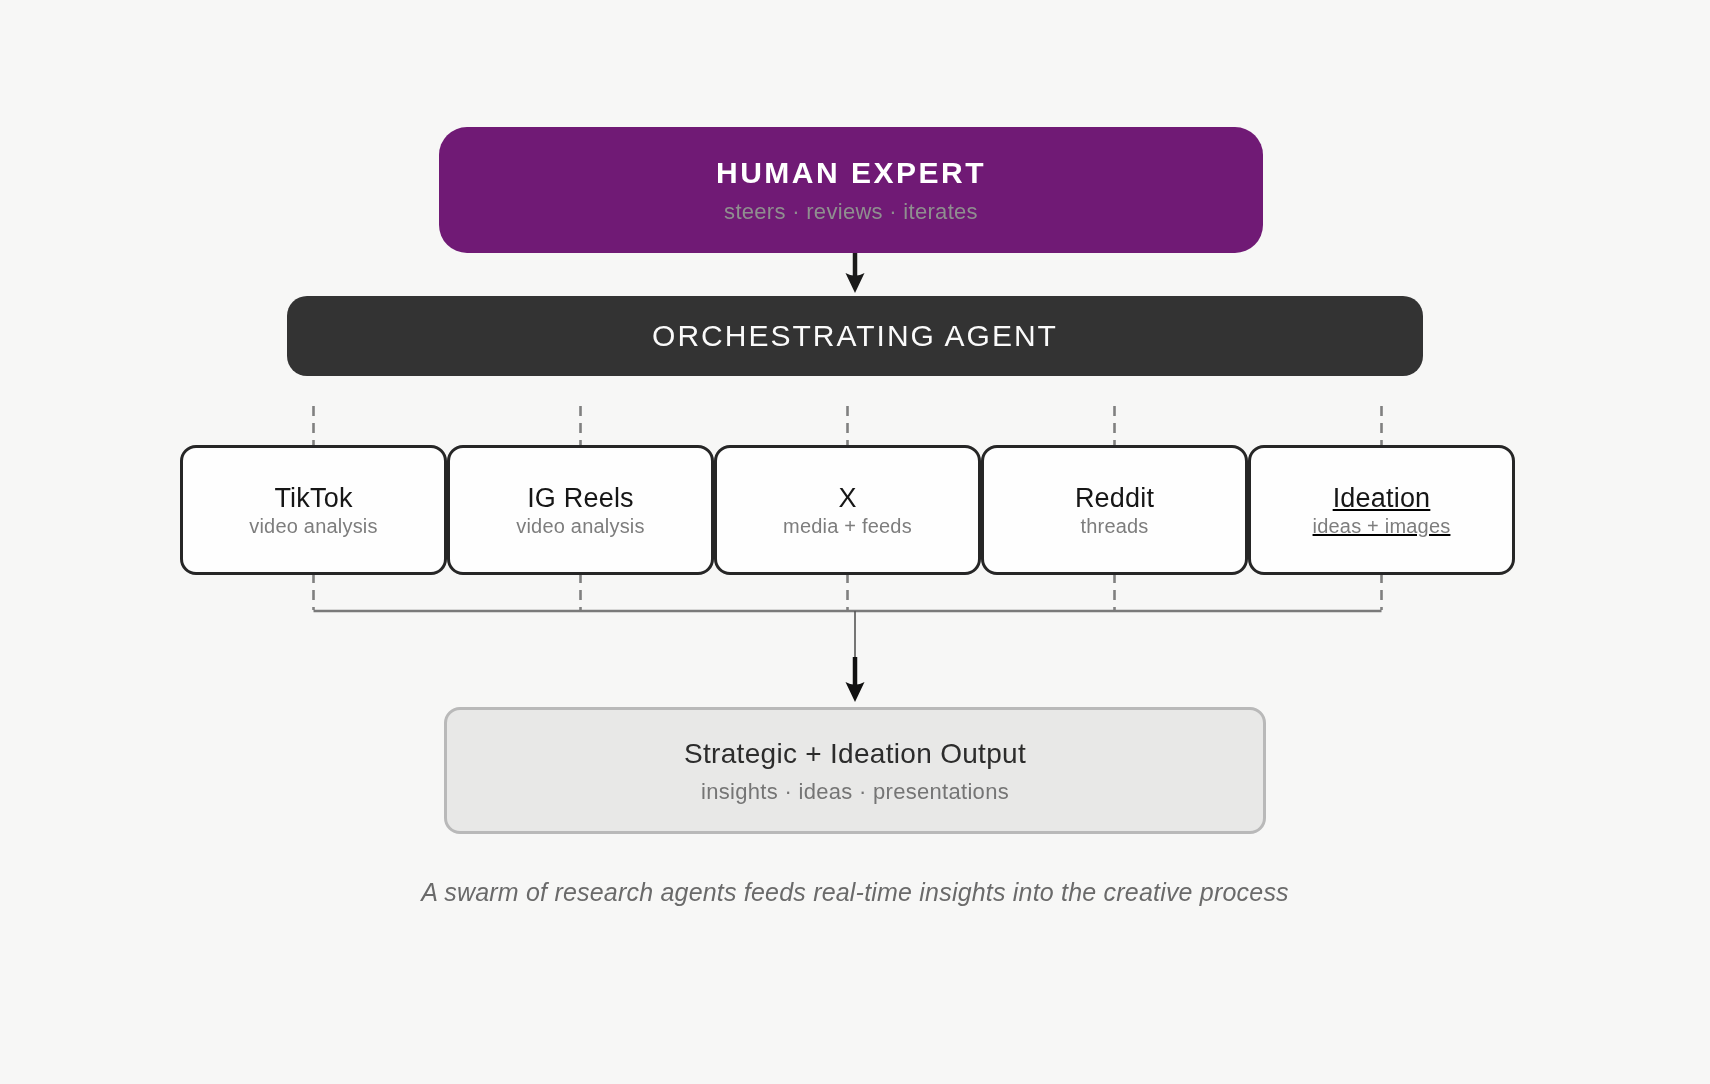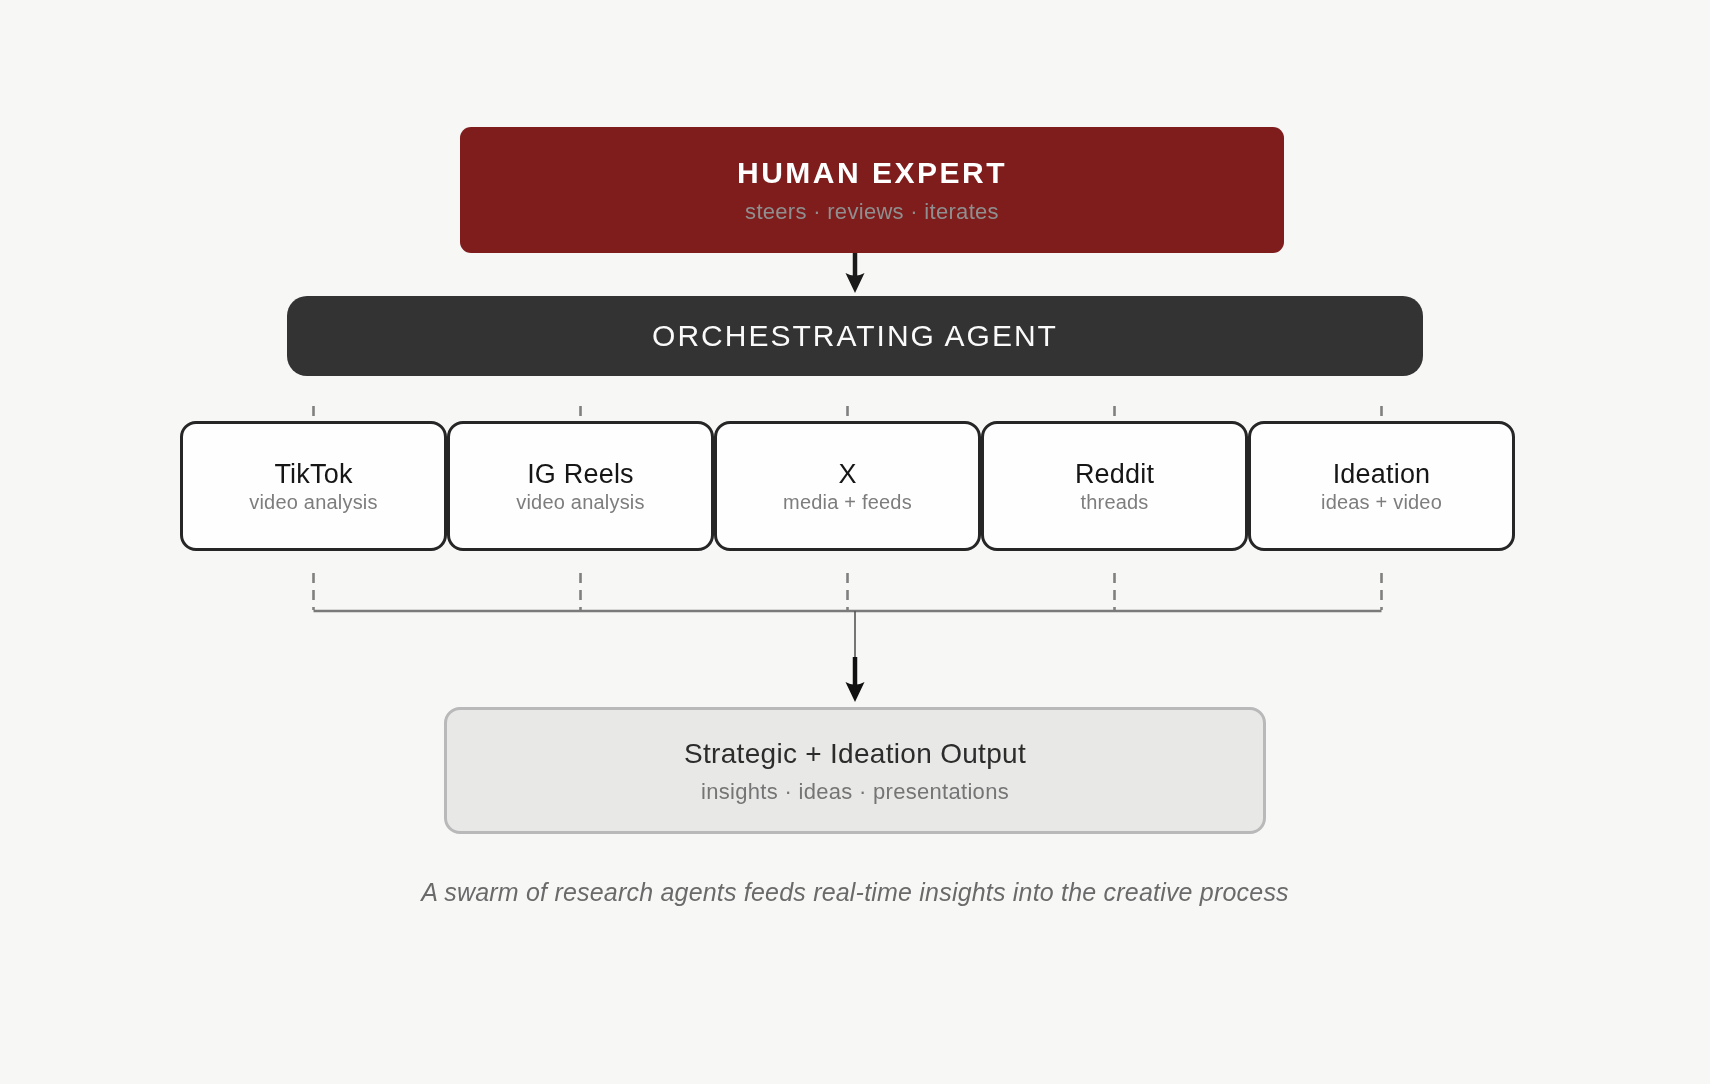--- a/index.html
+++ b/index.html
@@ -26,24 +26,24 @@
   .box {
     position: absolute;
     box-sizing: border-box;
     display: flex;
     flex-direction: column;
     align-items: center;
     justify-content: center;
     text-align: center;
   }
   .human-box {
-    left: 460px; top: 127px;
+    left: 439px; top: 127px;
     width: 824px; height: 126px;
-    background: #7f1d1d;
-    border-radius: 11px;
+    background: #701a75;
+    border-radius: 28px;
   }
   .human-title {
     color: #ffffff;
     font-size: 30px;
     font-weight: bold;
     letter-spacing: 2.5px;
     line-height: 36px;
   }
   .human-subtitle {
     color: #8f8f8f;
@@ -58,31 +58,31 @@
     background: #333333;
     border-radius: 20px;
   }
   .orch-title {
     color: #fafafa;
     font-size: 30px;
     font-weight: 400;
     letter-spacing: 2px;
   }
   .agent-card {
-    top: 421px;
+    top: 445px;
     width: 267px; height: 130px;
     background: #fefefe;
     border: 3px solid #262626;
     border-radius: 16px;
   }
   .agent-card.c0 { left: 180px; }
   .agent-card.c1 { left: 447px; }
   .agent-card.c2 { left: 714px; }
   .agent-card.c3 { left: 981px; }
-  .agent-card.c4 { left: 1248px; }
+  .agent-card.c4 { left: 1248px; text-decoration: underline; }
   .agent-title {
     color: #161616;
     font-size: 27px;
     font-weight: 400;
     line-height: 32px;
     letter-spacing: 0.2px;
   }
   .agent-subtitle {
     color: #7d7d7d;
     font-size: 20px;
@@ -178,21 +178,21 @@
   <div class="box agent-card c2">
     <div class="agent-title">X</div>
     <div class="agent-subtitle">media + feeds</div>
   </div>
   <div class="box agent-card c3">
     <div class="agent-title">Reddit</div>
     <div class="agent-subtitle">threads</div>
   </div>
   <div class="box agent-card c4">
     <div class="agent-title">Ideation</div>
-    <div class="agent-subtitle">ideas + video</div>
+    <div class="agent-subtitle">ideas + images</div>
   </div>
 
   <div class="box output-box">
     <div class="output-title">Strategic + Ideation Output</div>
     <div class="output-subtitle">insights · ideas · presentations</div>
   </div>
 
   <div class="caption">A swarm of research agents feeds real-time insights into the creative process</div>
 
 </div>

